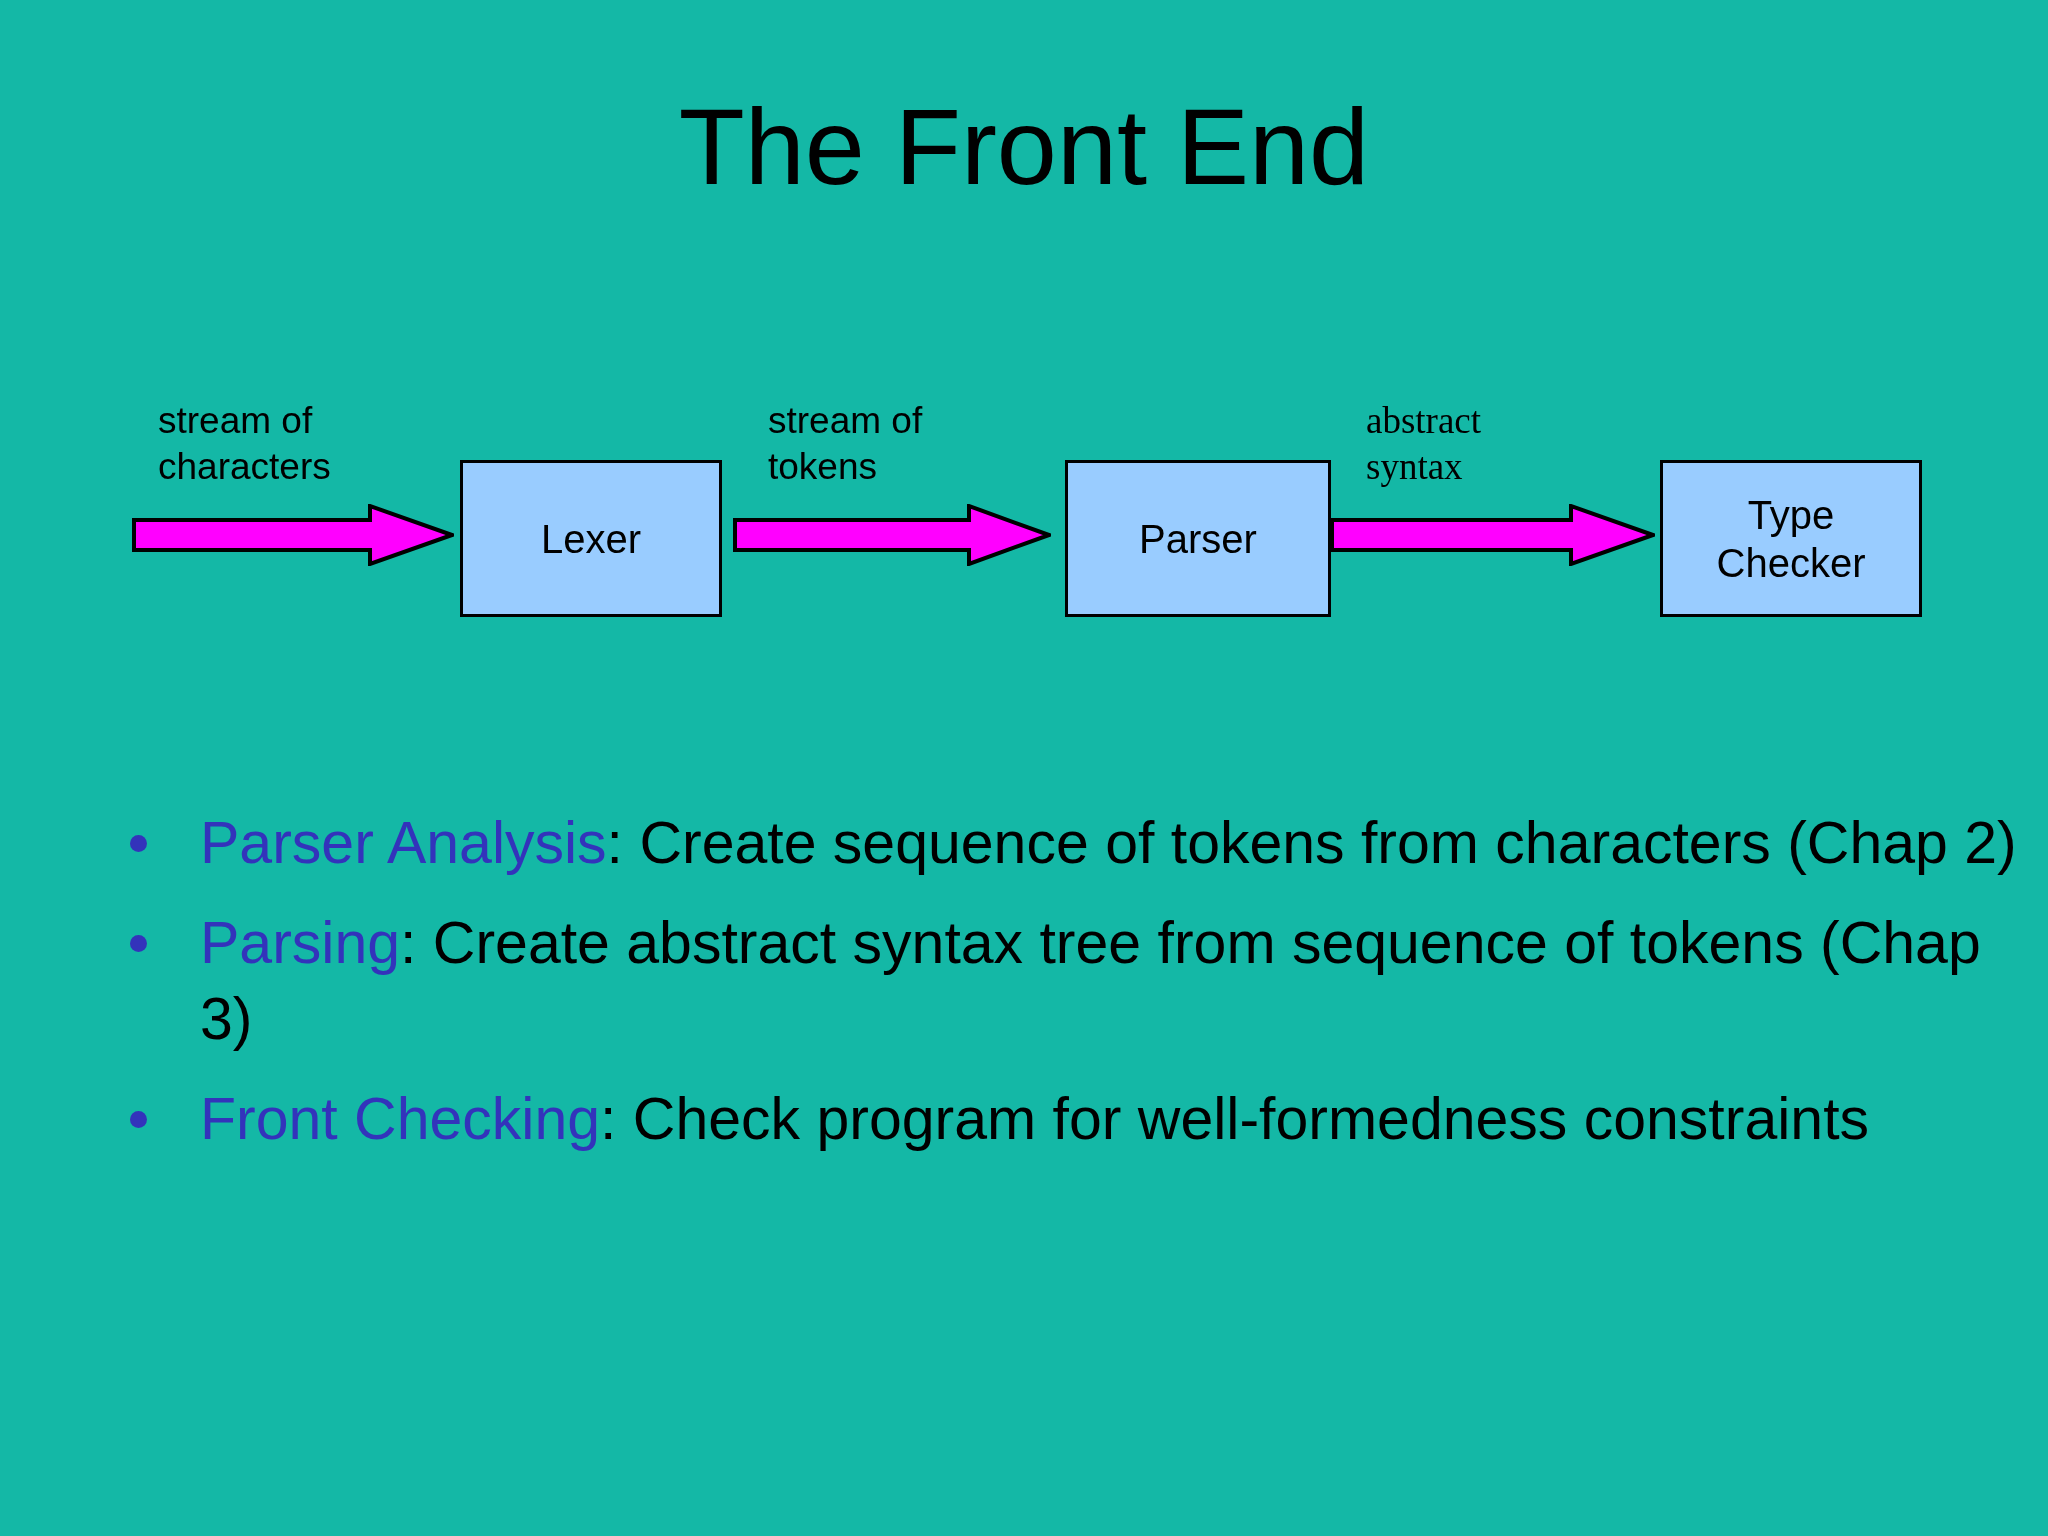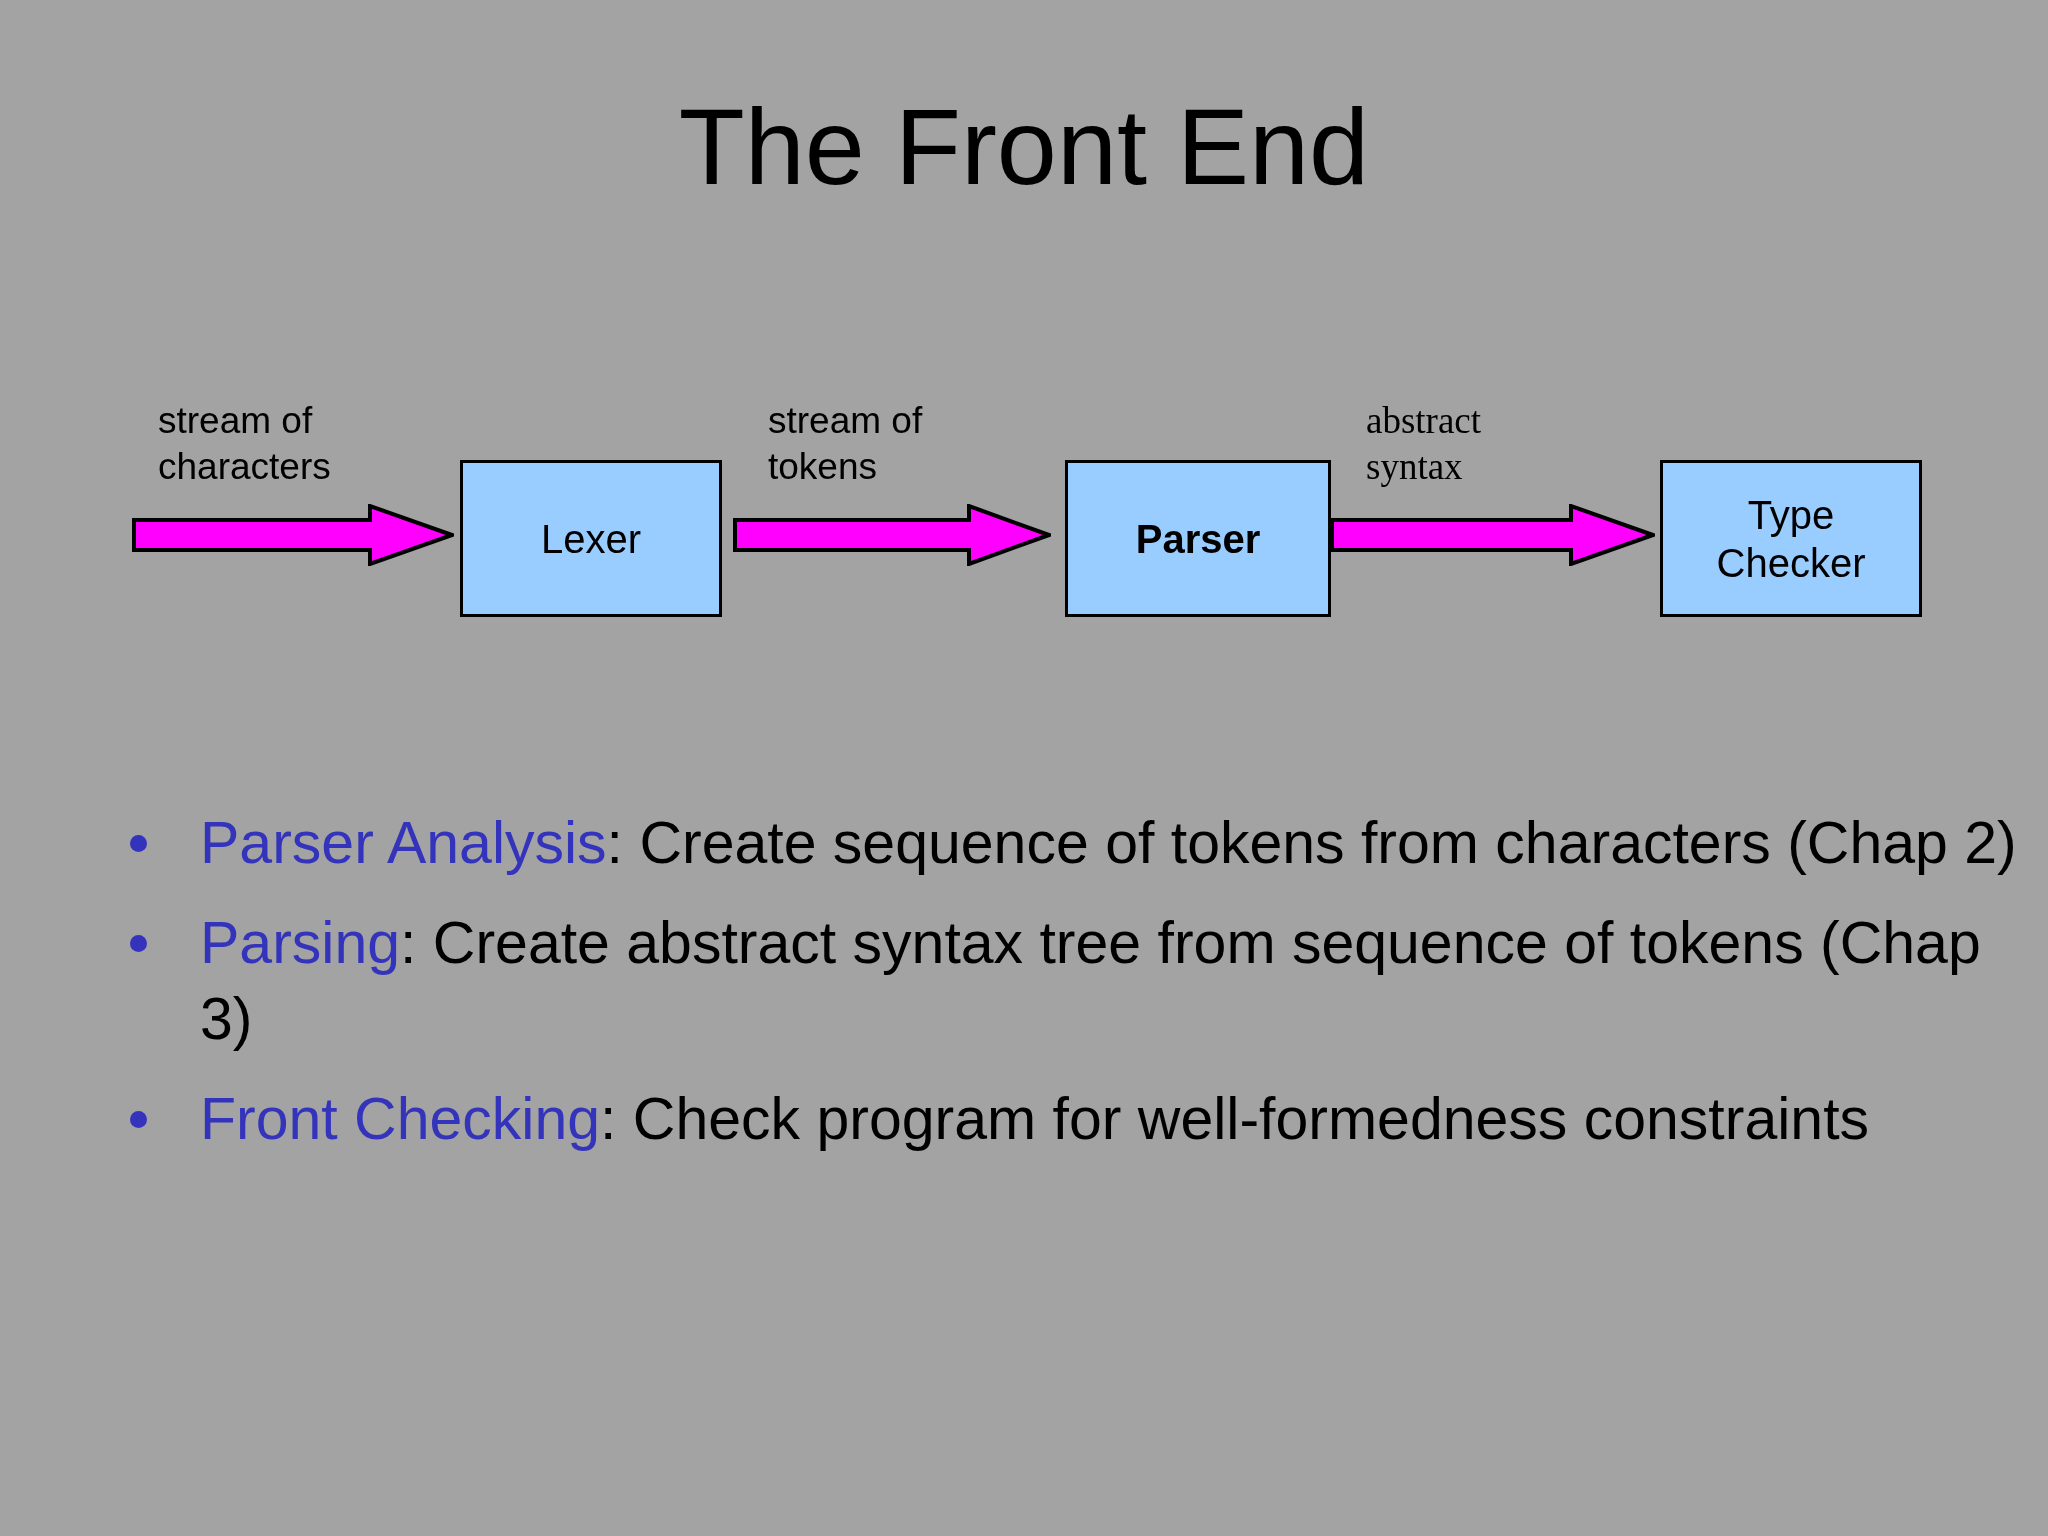--- a/index.html
+++ b/index.html
@@ -14,21 +14,21 @@
     font-family: "Liberation Sans", sans-serif;
     color: #000000;
     position: relative;
   }
 
   .slide {
     position: absolute;
     left: 0; top: 0;
     width: 2048px;
     height: 1536px;
-    background: #a3a3a3;
+    background: #14b8a6;
   }
 
   
   .slide-title {
     position: absolute;
     left: 0;
     top: 90px;
     width: 2048px;
     text-align: center;
     font-size: 108px;
@@ -70,21 +70,21 @@
     display: flex;
     align-items: center;
     justify-content: center;
     text-align: center;
     font-size: 40px;
     line-height: 48px;
     color: #000000;
     white-space: pre-line;
   }
   .stage-box.b1 { left: 460px; width: 262px; }
-  .stage-box.b2 { left: 1065px; width: 266px; font-weight: bold; }
+  .stage-box.b2 { left: 1065px; width: 266px; }
   .stage-box.b3 { left: 1660px; width: 262px; }
 
   .arrow {
     position: absolute;
     top: 214px;
     height: 62px;
   }
   .arrow svg { display: block; width: 100%; height: 100%; }
   .arrow.a1 { left: 132px; width: 322px; }
   .arrow.a2 { left: 733px; width: 318px; }

